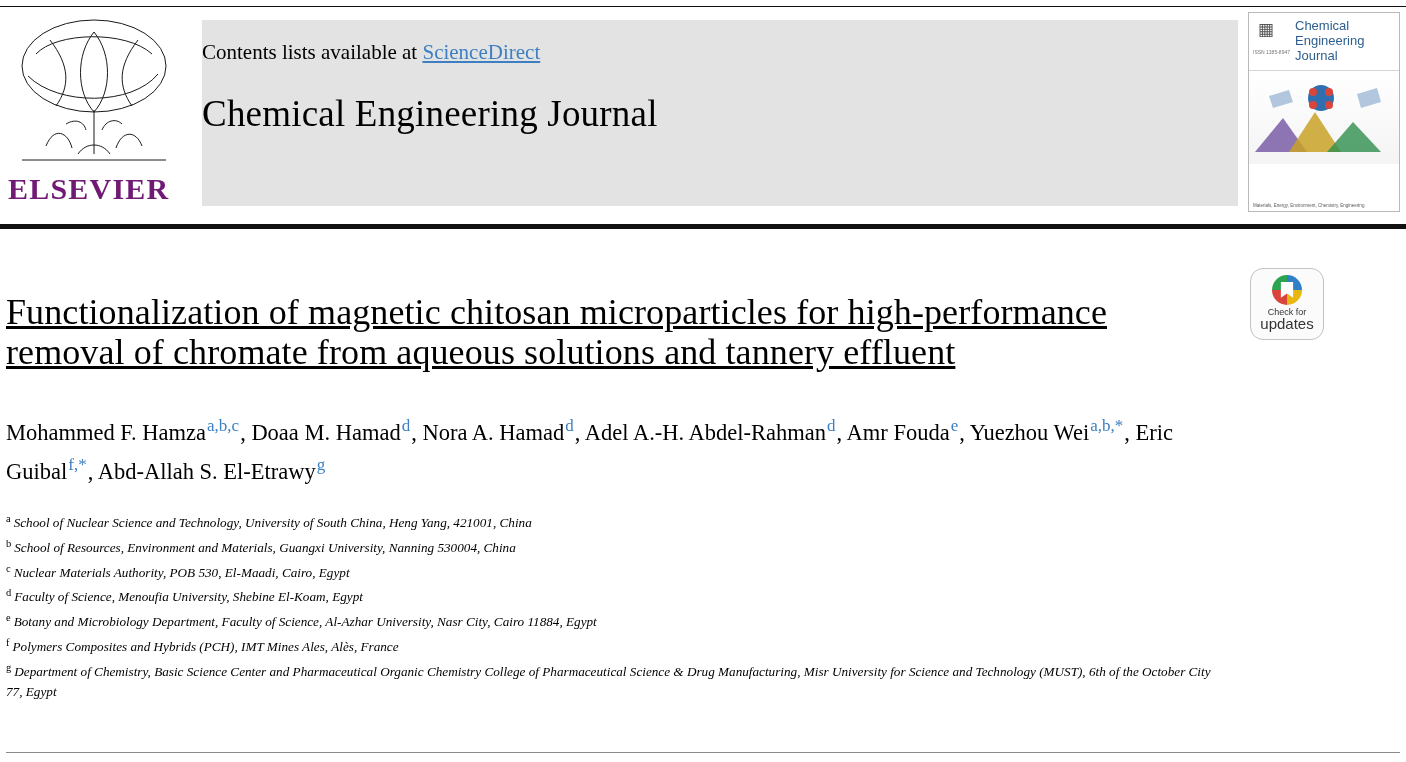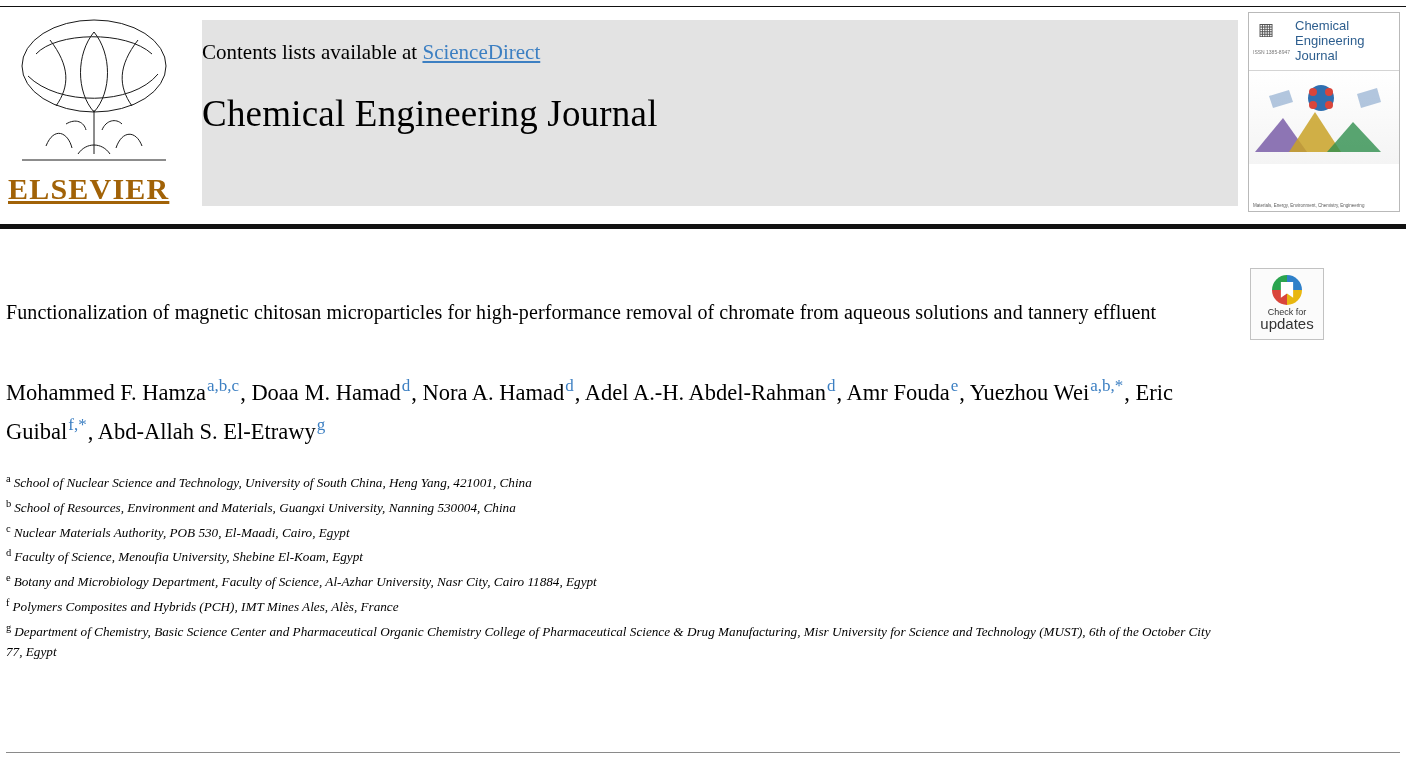--- a/index.html
+++ b/index.html
@@ -43,22 +43,21 @@
     width: 176px; height: 158px;
   }
   .elsevier-word {
     position: absolute;
     left: 2px; top: 158px;
     width: 176px;
     font-family: "Liberation Serif", serif;
     font-size: 30px;
     font-weight: 700;
     letter-spacing: 1.2px;
-    color: #a16207;
-    text-decoration: underline;
+    color: #701a75;
   }
 
   .journal-band {
     position: absolute;
     left: 202px; top: 14px;
     width: 1036px;
     height: 186px;
     background: #e3e3e3;
     text-align: left;
   }
@@ -158,21 +157,21 @@
     height: 5px;
     background: #111;
   }
 
   
   .crossmark {
     position: absolute;
     left: 1250px; top: 268px;
     width: 74px; height: 72px;
     border: 1px solid #c2c2c2;
-    border-radius: 0;
+    border-radius: 13px;
     background: #fbfbfb;
     text-align: center;
     font-family: "Liberation Sans", sans-serif;
   }
   .crossmark-badge {
     margin: 6px auto 2px auto;
     width: 30px; height: 30px;
     border-radius: 50%;
     background: conic-gradient(#2f80c9 0deg 90deg, #e8b710 90deg 180deg, #d9453b 180deg 270deg, #2aa44f 270deg 360deg);
     position: relative;
@@ -189,24 +188,25 @@
   .crossmark-t1 { font-size: 9px; color: #333; line-height: 11px; }
   .crossmark-t2 { font-size: 15px; color: #333; line-height: 11px; text-align: center; }
 
   
   .article {
     position: absolute;
     left: 6px; top: 292px;
     width: 1210px;
   }
   .title {
-    font-size: 20px;
+    font-size: 36px;
     line-height: 40px;
     font-weight: 400;
     letter-spacing: 0.1px;
+    text-decoration: underline;
   }
   .authors {
     margin-top: 38px;
     font-size: 22.5px;
     line-height: 32px;
   }
   .authors sup {
     font-size: 17px;
     color: #3c7fc2;
     vertical-align: super;

